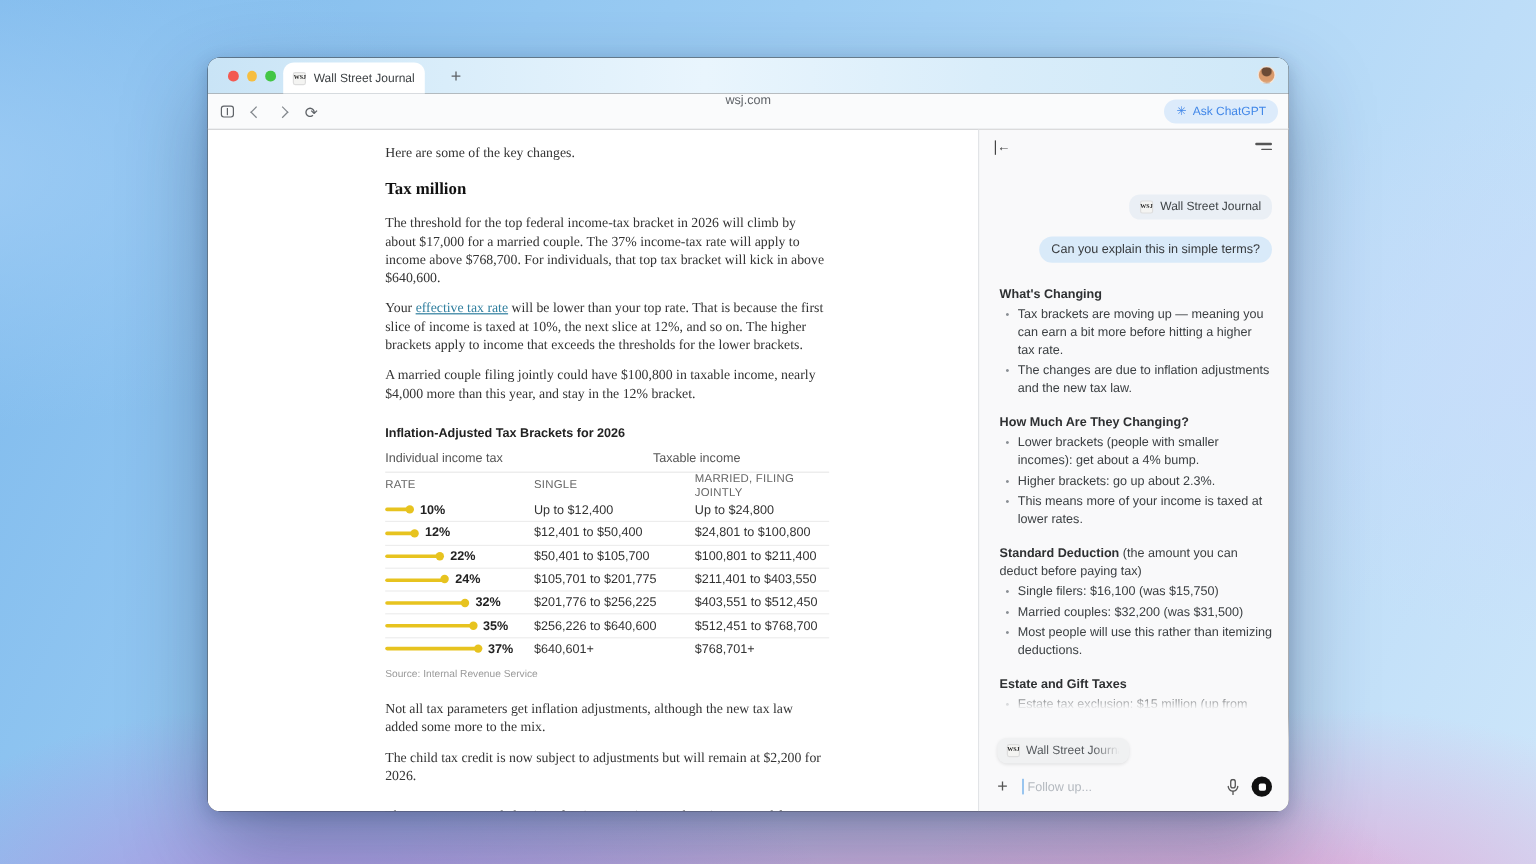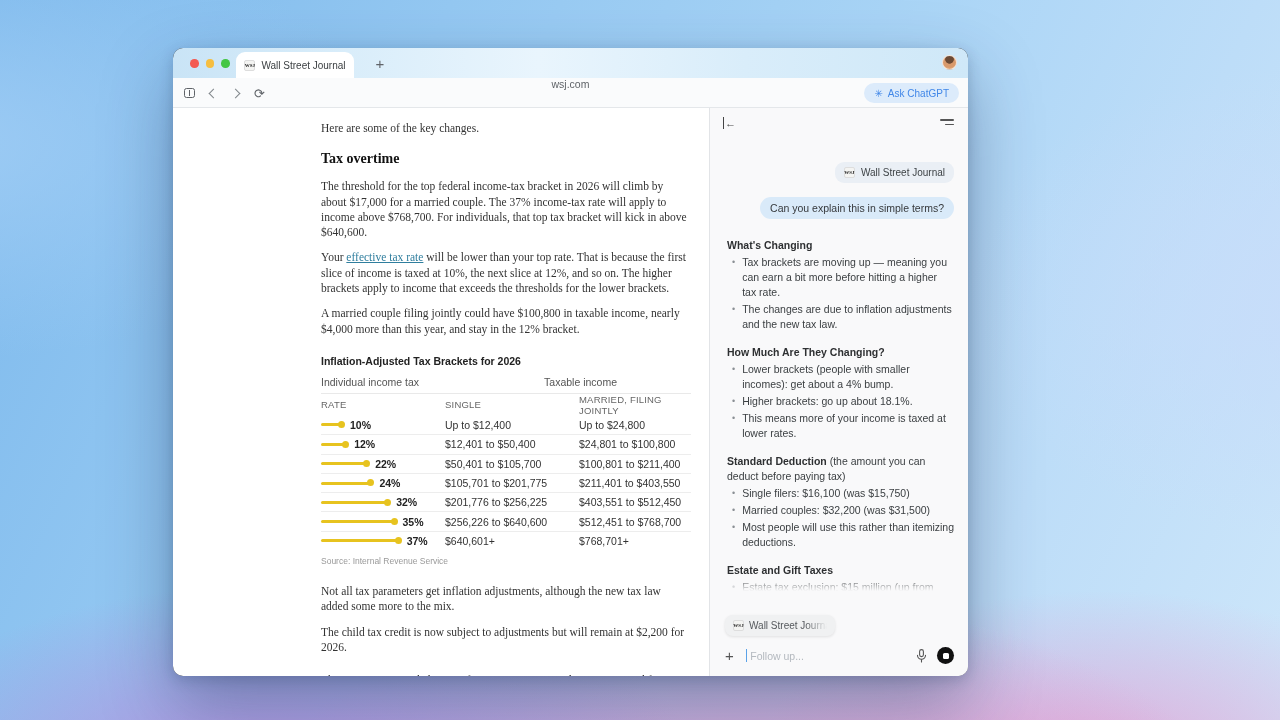--- a/index.html
+++ b/index.html
@@ -7,21 +7,21 @@
   body {
     background:
       radial-gradient(55% 45% at 22% 108%, rgba(186,125,215,.80), rgba(186,125,215,0) 60%),
       radial-gradient(65% 50% at 58% 112%, rgba(230,135,195,.85), rgba(230,135,195,0) 58%),
       radial-gradient(45% 40% at 86% 106%, rgba(235,150,205,.70), rgba(235,150,205,0) 60%),
       radial-gradient(50% 55% at 104% 42%, rgba(200,220,250,.85), rgba(200,220,250,0) 60%),
       radial-gradient(60% 50% at -5% 20%, rgba(160,205,245,.9), rgba(160,205,245,0) 60%),
       linear-gradient(115deg, #7db9ec 0%, #94c8f2 28%, #a8d4f6 55%, #bdddf8 78%, #cde6fa 100%);
   }
   .window {
-    position:absolute; left:173px; top:48px; width:795px; height:628px;
+    position:absolute; left:173px; top:48px; width:901px; height:628px;
     border-radius:10px; overflow:hidden; background:#000000;
     box-shadow:0 30px 70px rgba(25,45,85,.38), 0 4px 14px rgba(25,45,85,.22);
   }
   
   .tabstrip { position:relative; height:30px;
     background:linear-gradient(90deg,#c9e4f6 0%, #d9edfa 22%, #e9f5fd 46%, #d9edfa 72%, #cfe8f8 100%); }
   .lights { position:absolute; left:17px; top:11px; display:flex; gap:7px; }
   .light { width:8.5px; height:8.5px; border-radius:50%; }
   .light.r { background:#f35a52; } .light.y { background:#f6be40; } .light.g { background:#43c645; }
   .tab { position:absolute; left:63px; bottom:0; width:118px; height:26px; background:#fff;
@@ -145,21 +145,21 @@
       <span class="logo">✳</span>
       <span>Ask ChatGPT</span>
     </div>
   </div>
 
   <div class="content">
 
     <div class="article">
       <div class="col">
         <p class="intro">Here are some of the key changes.</p>
-        <h2>Tax overtime</h2>
+        <h2>Tax million</h2>
         <p>The threshold for the top federal income-tax bracket in 2026 will climb by about $17,000 for a married couple. The 37% income-tax rate will apply to income above $768,700. For individuals, that top tax bracket will kick in above $640,600.</p>
         <p><span>Your </span><span class="lnk">effective tax rate</span><span> will be lower than your top rate. That is because the first slice of income is taxed at 10%, the next slice at 12%, and so on. The higher brackets apply to income that exceeds the thresholds for the lower brackets.</span></p>
         <p class="gap">A married couple filing jointly could have $100,800 in taxable income, nearly $4,000 more than this year, and stay in the 12% bracket.</p>
 
         <div class="chart">
           <div class="title">Inflation-Adjusted Tax Brackets for 2026</div>
           <div class="labels">
             <span>Individual income tax</span>
             <span class="l2">Taxable income</span>
           </div>
@@ -268,21 +268,21 @@
                 </div>
               </div>
               <div class="sec">
                 <div class="sec-h"><b>How Much Are They Changing?</b></div>
                 <div class="bullet">
                   <span class="dot">•</span>
                   <span>Lower brackets (people with smaller incomes): get about a 4% bump.</span>
                 </div>
                 <div class="bullet">
                   <span class="dot">•</span>
-                  <span>Higher brackets: go up about 18.1%.</span>
+                  <span>Higher brackets: go up about 2.3%.</span>
                 </div>
                 <div class="bullet">
                   <span class="dot">•</span>
                   <span>This means more of your income is taxed at lower rates.</span>
                 </div>
               </div>
               <div class="sec">
                 <div class="sec-h"><b>Standard Deduction</b> (the amount you can deduct before paying tax)</div>
                 <div class="bullet">
                   <span class="dot">•</span>

